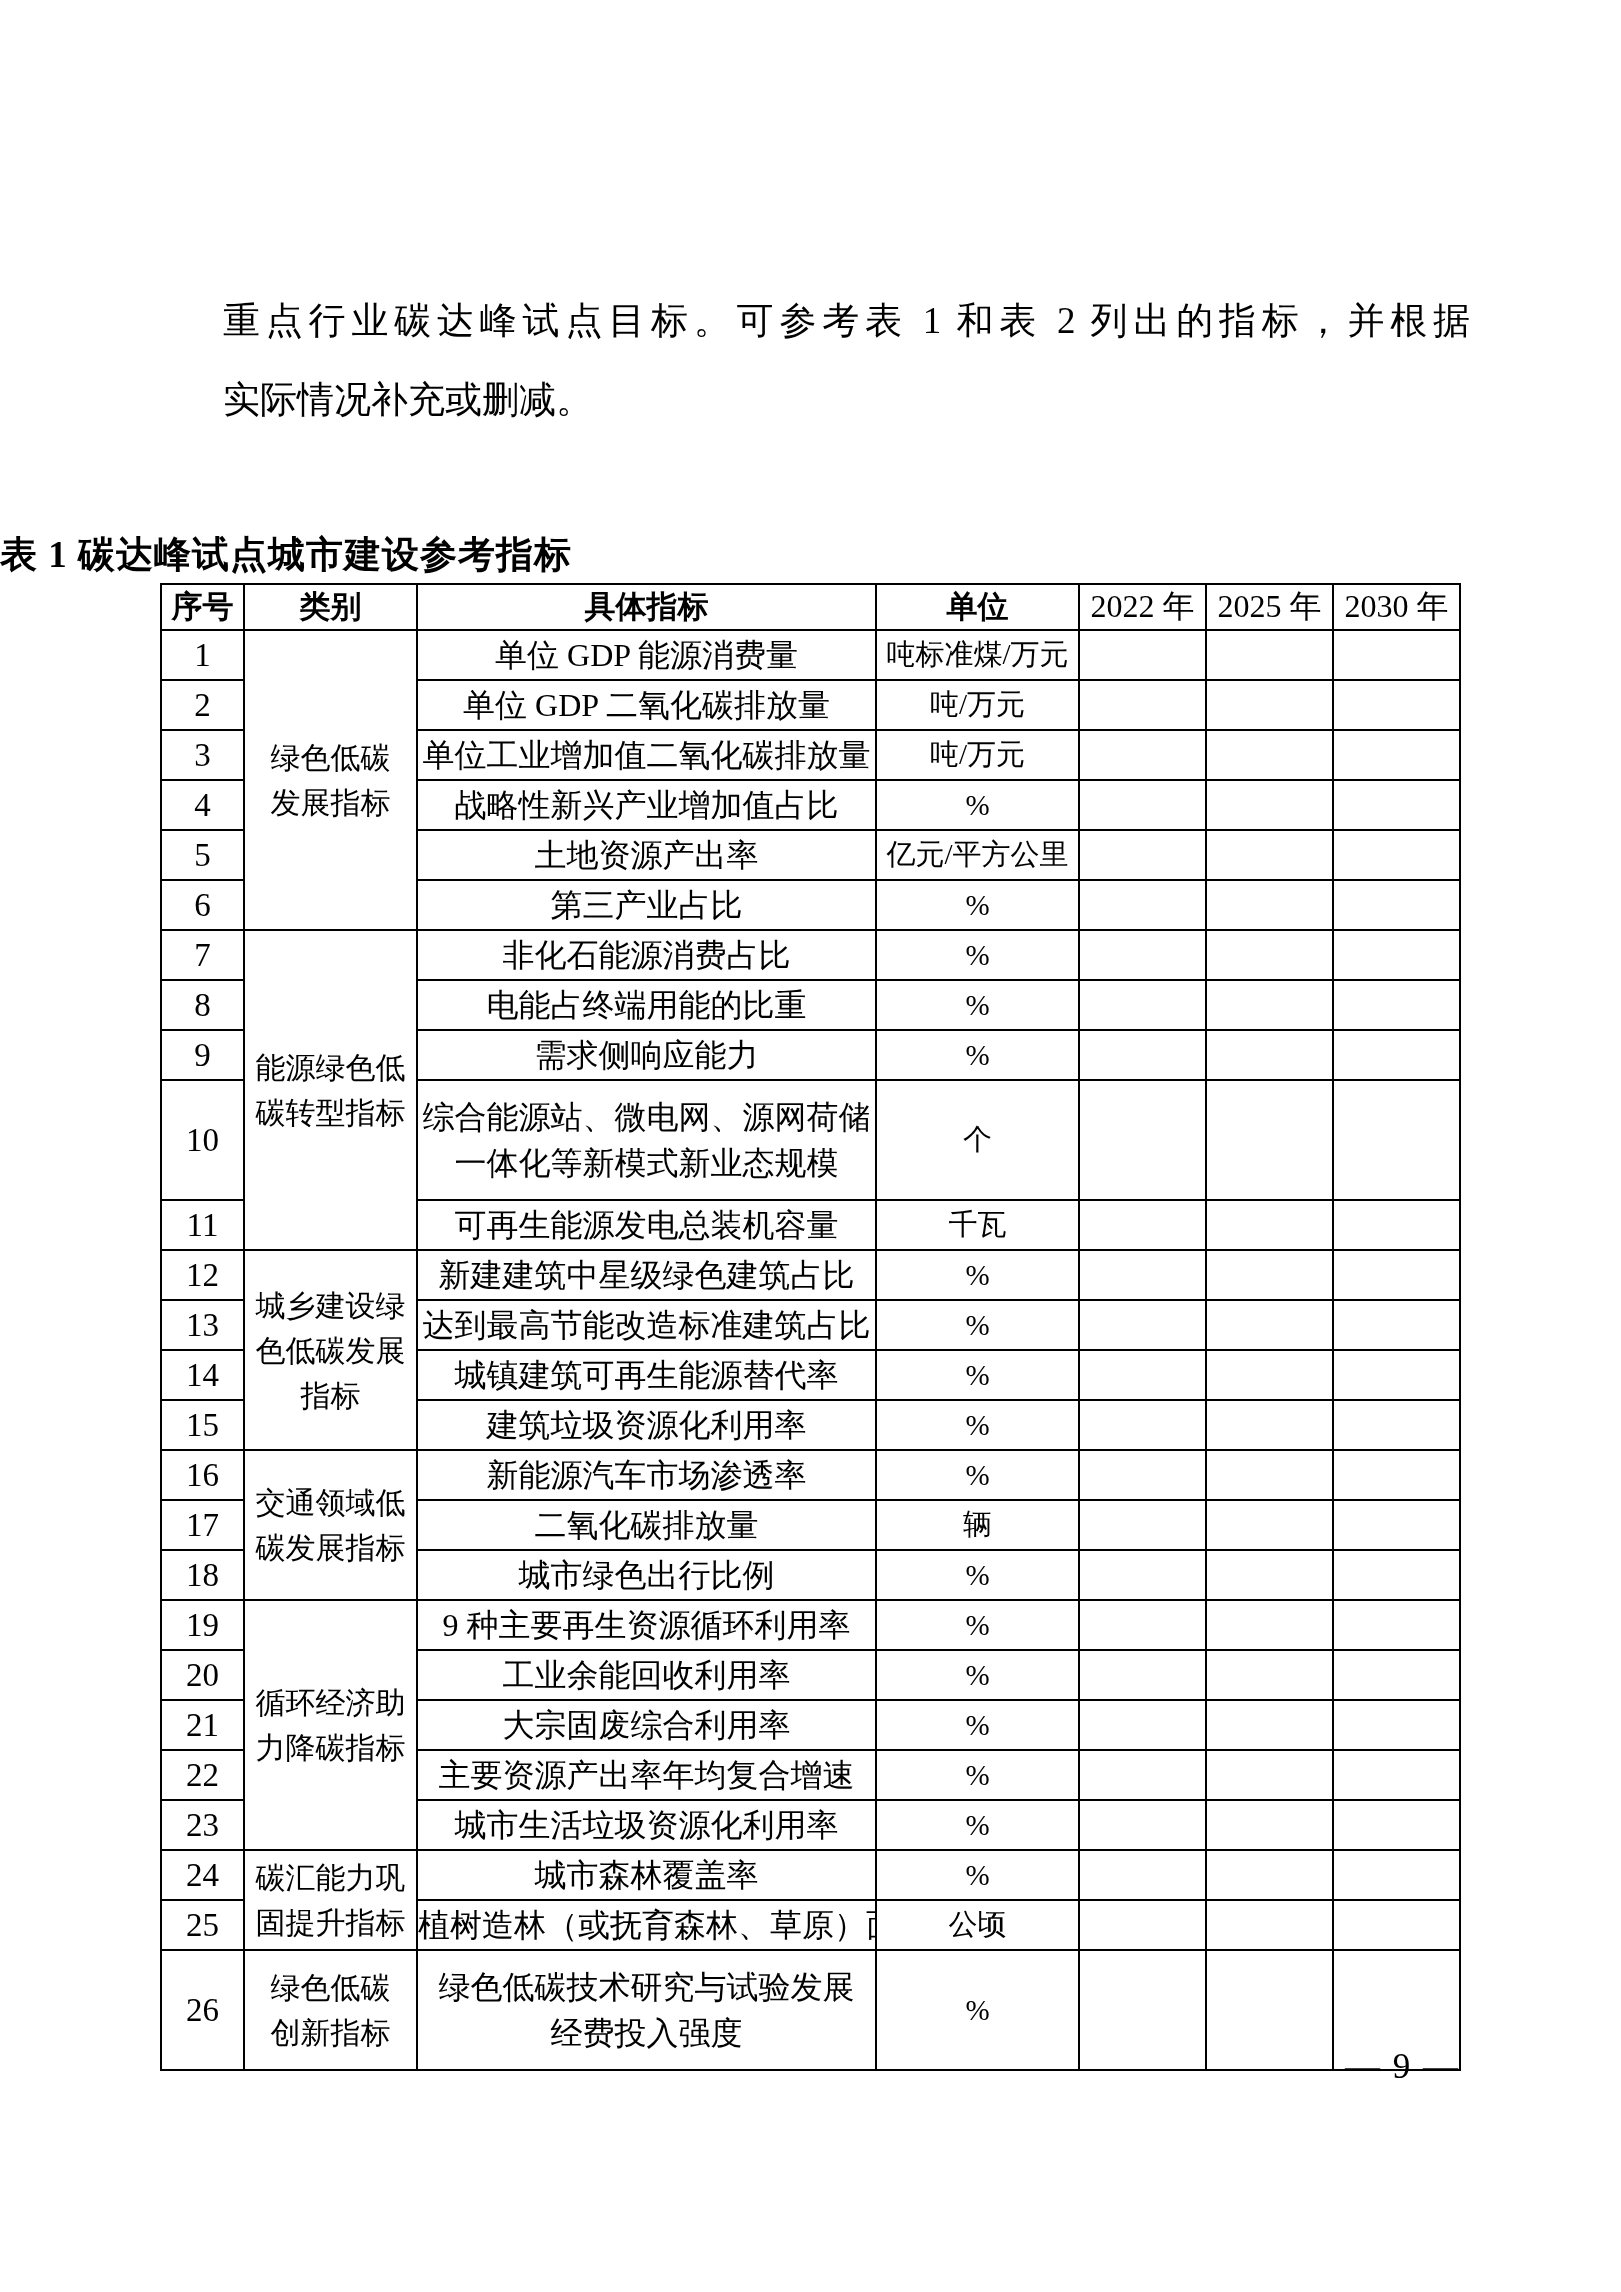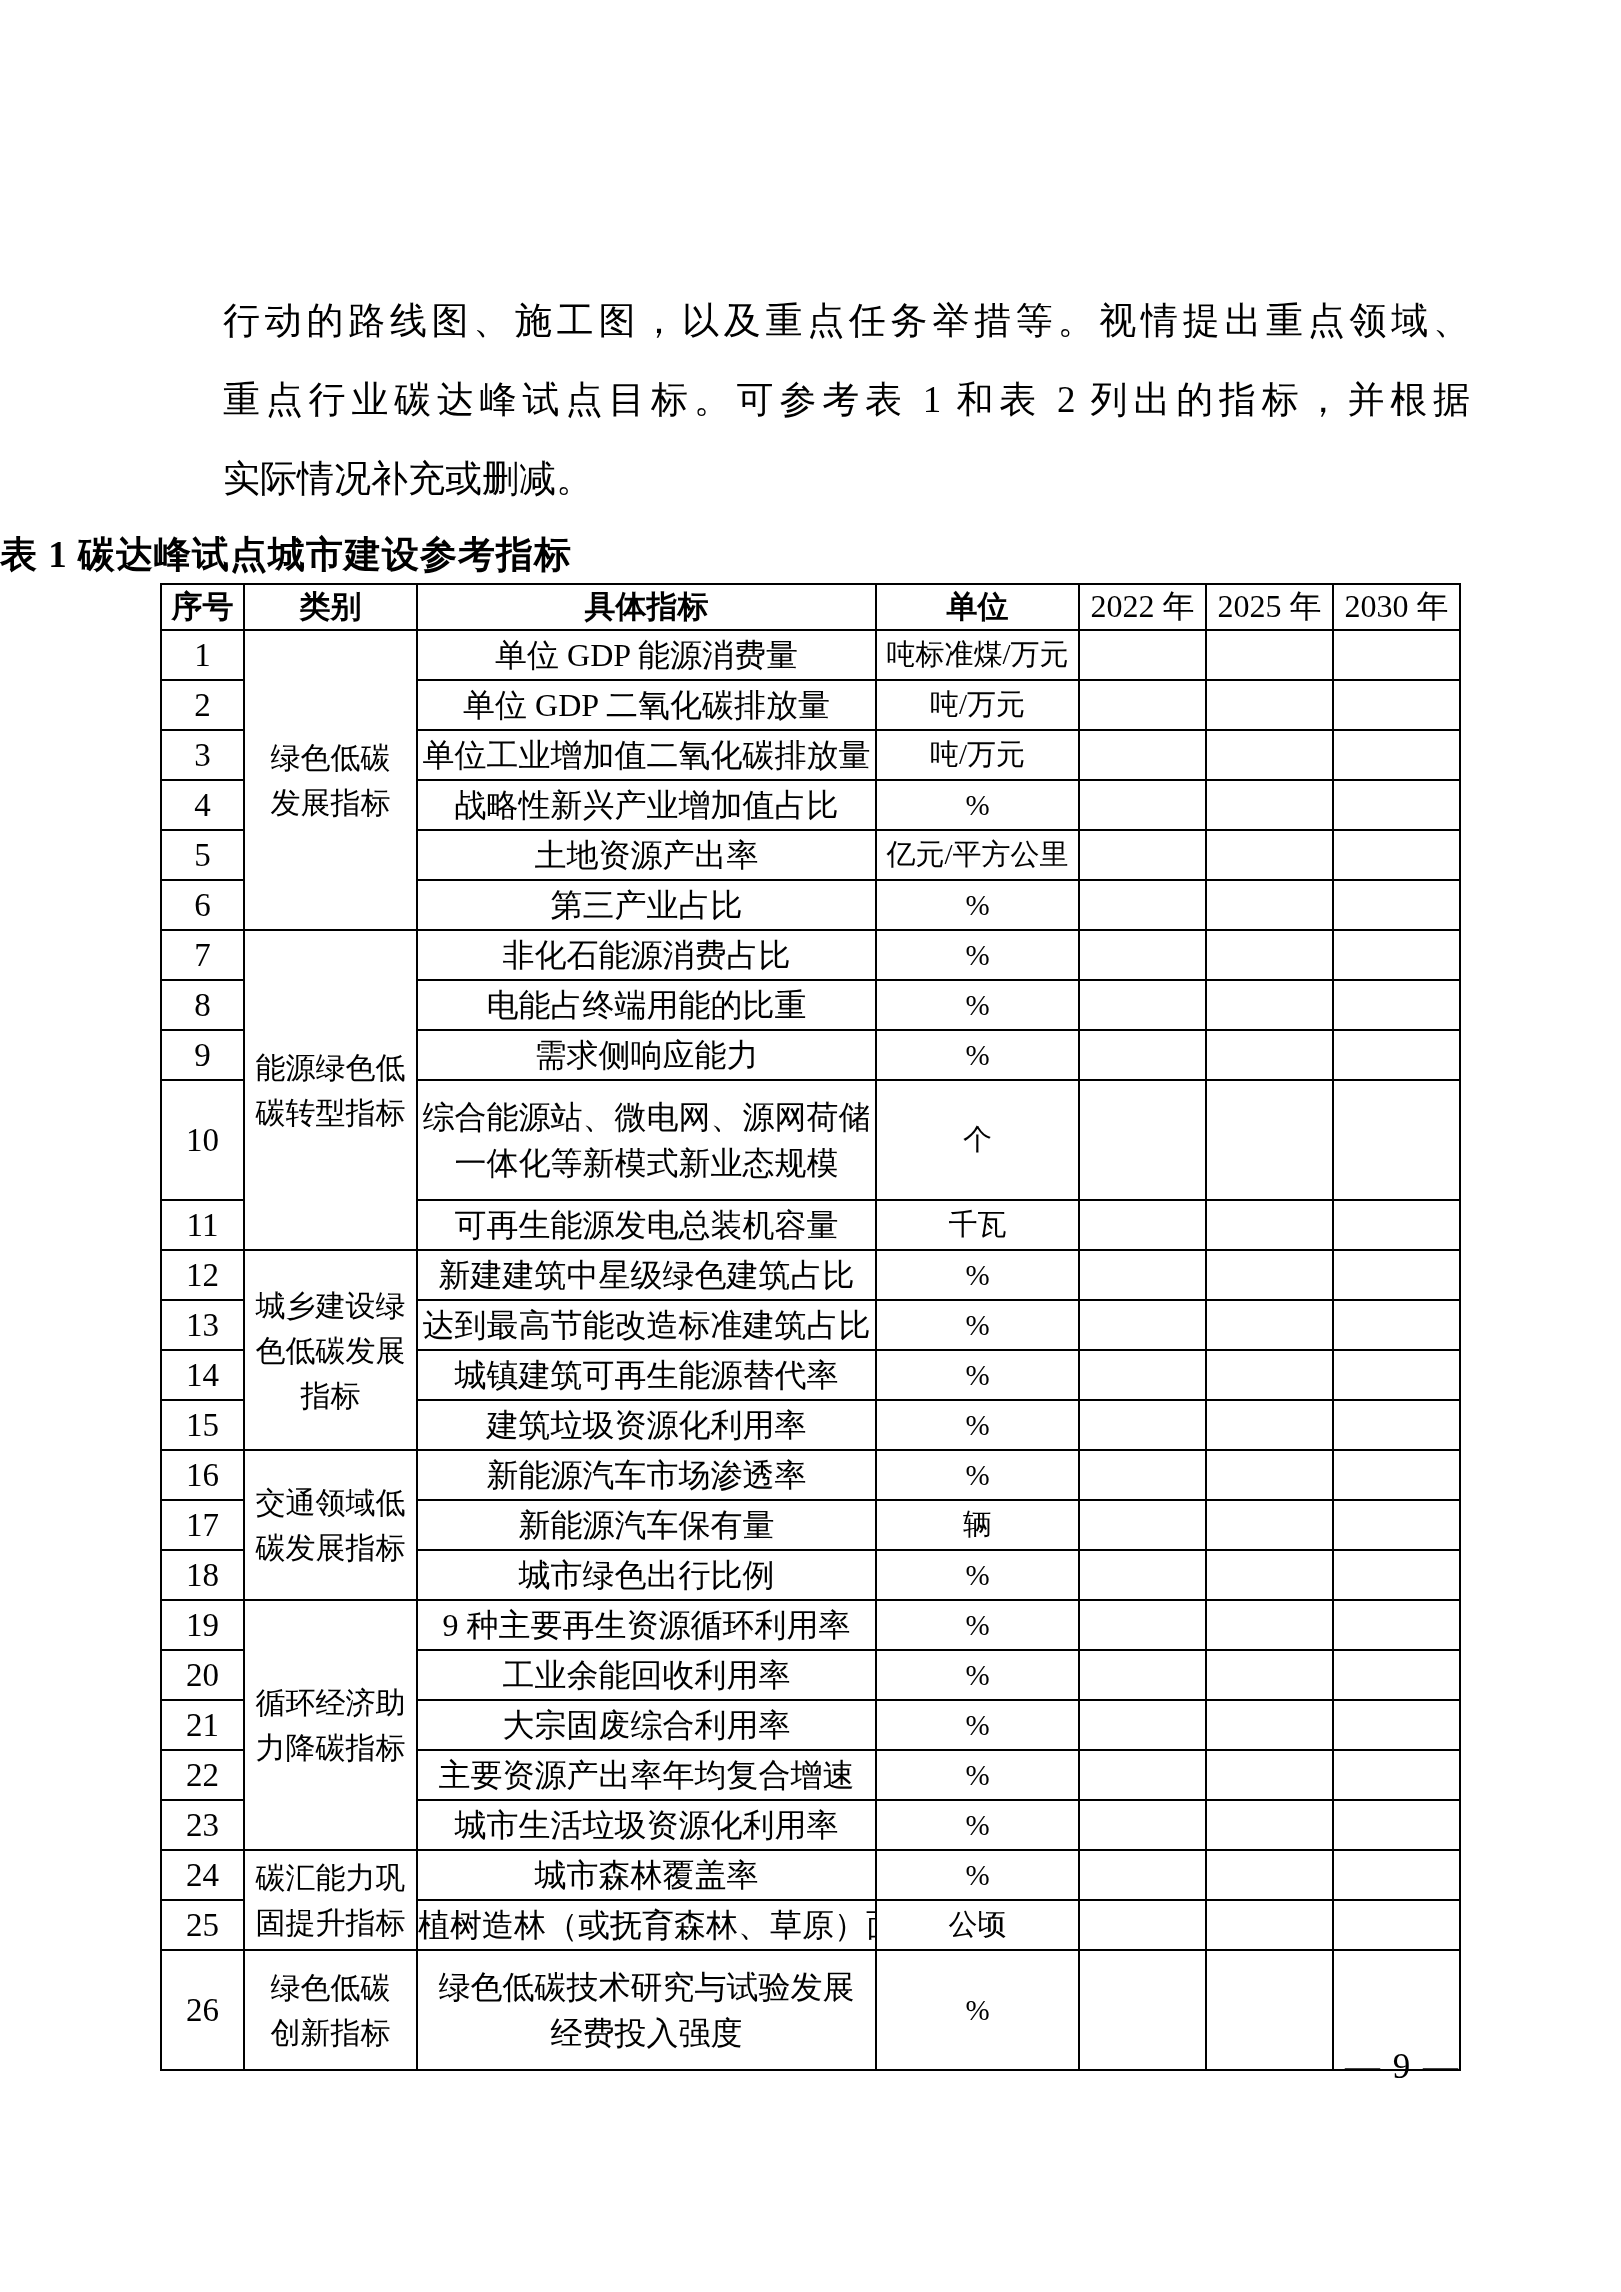--- a/index.html
+++ b/index.html
@@ -91,21 +91,20 @@
     right: 161px;
     font-size: 35px;
     line-height: 39px;
     letter-spacing: 2px;
   }
 </style>
 </head>
 <body>
 
 <div class="paragraph">
-  <div class="par-line justify">行动的路线图、施工图，以及重点任务举措等。视情提出重点领域、</div>
   <div class="par-line justify">重点行业碳达峰试点目标。可参考表 1 和表 2 列出的指标，并根据</div>
   <div class="par-line">实际情况补充或删减。</div>
 </div>
 
 <div class="table-title">表 1 碳达峰试点城市建设参考指标</div>
 
 <table class="indicator-table">
   <colgroup>
     <col style="width:83px">
     <col style="width:173px">
@@ -301,21 +300,21 @@
           <div>新能源汽车市场渗透率</div>
         </td>
         <td class="unit">%</td>
         <td class="yearval"></td>
         <td class="yearval"></td>
         <td class="yearval"></td>
       </tr>
       <tr>
         <td class="no">17</td>
         <td class="ind">
-          <div>新能源汽车保有量</div>
+          <div>二氧化碳排放量</div>
         </td>
         <td class="unit">辆</td>
         <td class="yearval"></td>
         <td class="yearval"></td>
         <td class="yearval"></td>
       </tr>
       <tr>
         <td class="no">18</td>
         <td class="ind">
           <div>城市绿色出行比例</div>

